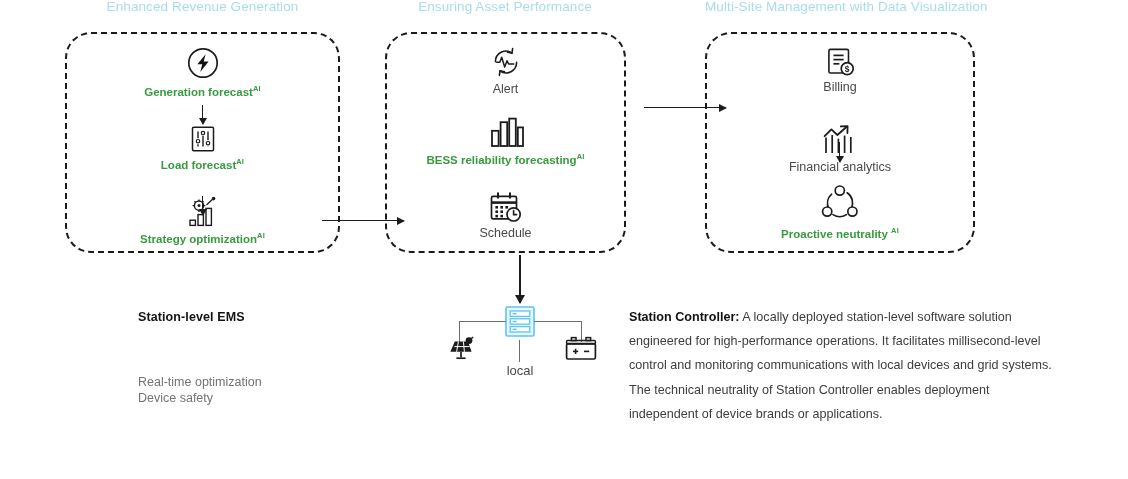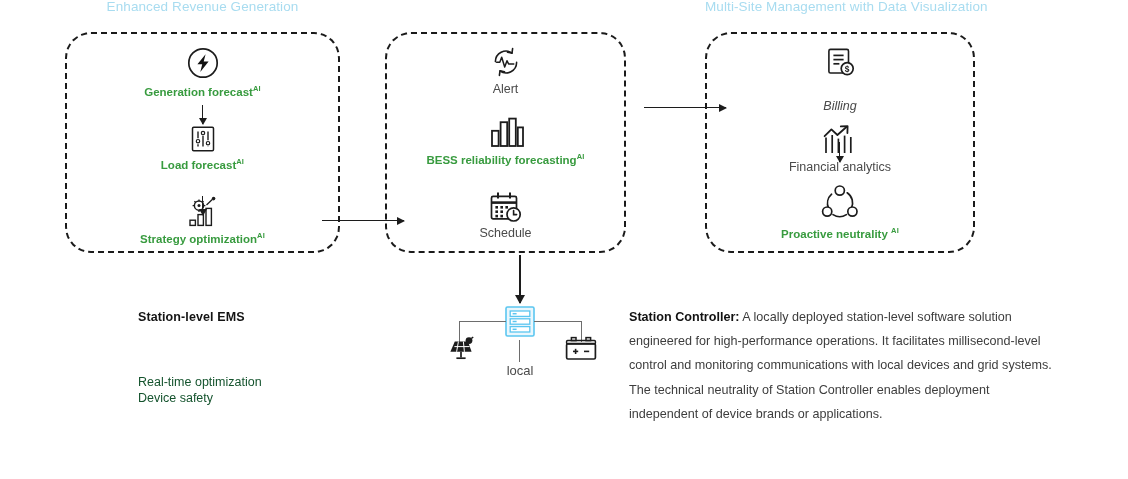--- a/index.html
+++ b/index.html
@@ -63,38 +63,39 @@
     border-left:5px solid transparent;border-right:5px solid transparent;
     border-top:9px solid #1c1c1c;
   }
 
   
   .tline{position:absolute;background:#6d6d6d;}
 
   
   .eyebrow{font-size:12.5px;font-weight:bold;color:#141414;letter-spacing:.1px;}
   .bigtitle{font-size:25.5px;font-weight:bold;color:#000;letter-spacing:-.3px;}
-  .subline{font-size:12.5px;color:#14532d;line-height:1.32;}
+  .subline{font-size:12.5px;color:#737373;line-height:1.32;}
 
   
   .para{
     position:absolute;
     font-size:12.6px;color:#3d3d3d;line-height:1.92;
     width:430px;
   }
   .para b{color:#111;font-weight:bold;}
 
   .load-lbl{font-size:13px;color:#4a4a4a;}
 </style>
 </head>
 <body>
 
 <div id="stage">
 
   <div class="sec-header" style="left:65px;width:275px;">Enhanced Revenue Generation</div>
+  <div class="sec-header" style="left:385px;width:240px;">Ensuring Asset Performance</div>
   <div class="sec-header" style="left:705px;width:270px;">Multi-Site Management with Data Visualization</div>
 
   <div class="panel" style="left:65px;top:32px;width:275px;height:221px;"></div>
 
   <div class="abs node" style="left:65px;top:46px;width:275px;">
     <span class="icon-wrap">
       <svg width="34" height="34" viewBox="0 0 34 34">
         <circle cx="17" cy="17" r="14.2" fill="none" stroke="#1c1c1c" stroke-width="1.7"></circle>
         <path d="M19.6 8.2 L11.4 18.2 L16.2 18.2 L14.3 25.9 L22.6 15.6 L17.7 15.6 Z" fill="#111"></path>
       </svg>
@@ -214,21 +215,21 @@
     <span class="icon-wrap">
       <svg width="34" height="34" viewBox="0 0 34 34">
         <path d="M7.5 3.4 h16.4 a1.6 1.6 0 0 1 1.6 1.6 v20.4 a1.6 1.6 0 0 1 -1.6 1.6 h-16.4 a1.6 1.6 0 0 1 -1.6 -1.6 v-20.4 a1.6 1.6 0 0 1 1.6 -1.6 z" fill="none" stroke="#1c1c1c" stroke-width="1.6"></path>
         <line x1="10.4" y1="9.4" x2="20.6" y2="9.4" stroke="#1c1c1c" stroke-width="1.7"></line>
         <line x1="10.4" y1="13.6" x2="20.6" y2="13.6" stroke="#1c1c1c" stroke-width="1.7"></line>
         <line x1="10.4" y1="17.8" x2="16.4" y2="17.8" stroke="#1c1c1c" stroke-width="1.7"></line>
         <circle cx="24.2" cy="22.6" r="6.0" fill="#fff" stroke="#1c1c1c" stroke-width="1.7"></circle>
         <text x="24.2" y="26.1" font-family="'Liberation Sans',sans-serif" font-size="8.4" font-weight="bold" fill="#1c1c1c" text-anchor="middle">$</text>
       </svg>
     </span>
-    <span class="lbl gray" style="margin-top:20px;font-style:italic;">
+    <span class="lbl gray" style="margin-top:1px;">
       <span>Billing</span>
     </span>
   </div>
 
   <div class="abs down-arrow" style="left:839px;top:104px;height:20px;"></div>
 
   <div class="abs node" style="left:705px;top:124px;width:270px;">
     <span class="icon-wrap">
       <svg width="42" height="32" viewBox="0 0 42 32">
         <g stroke="#1c1c1c" stroke-width="1.7">

